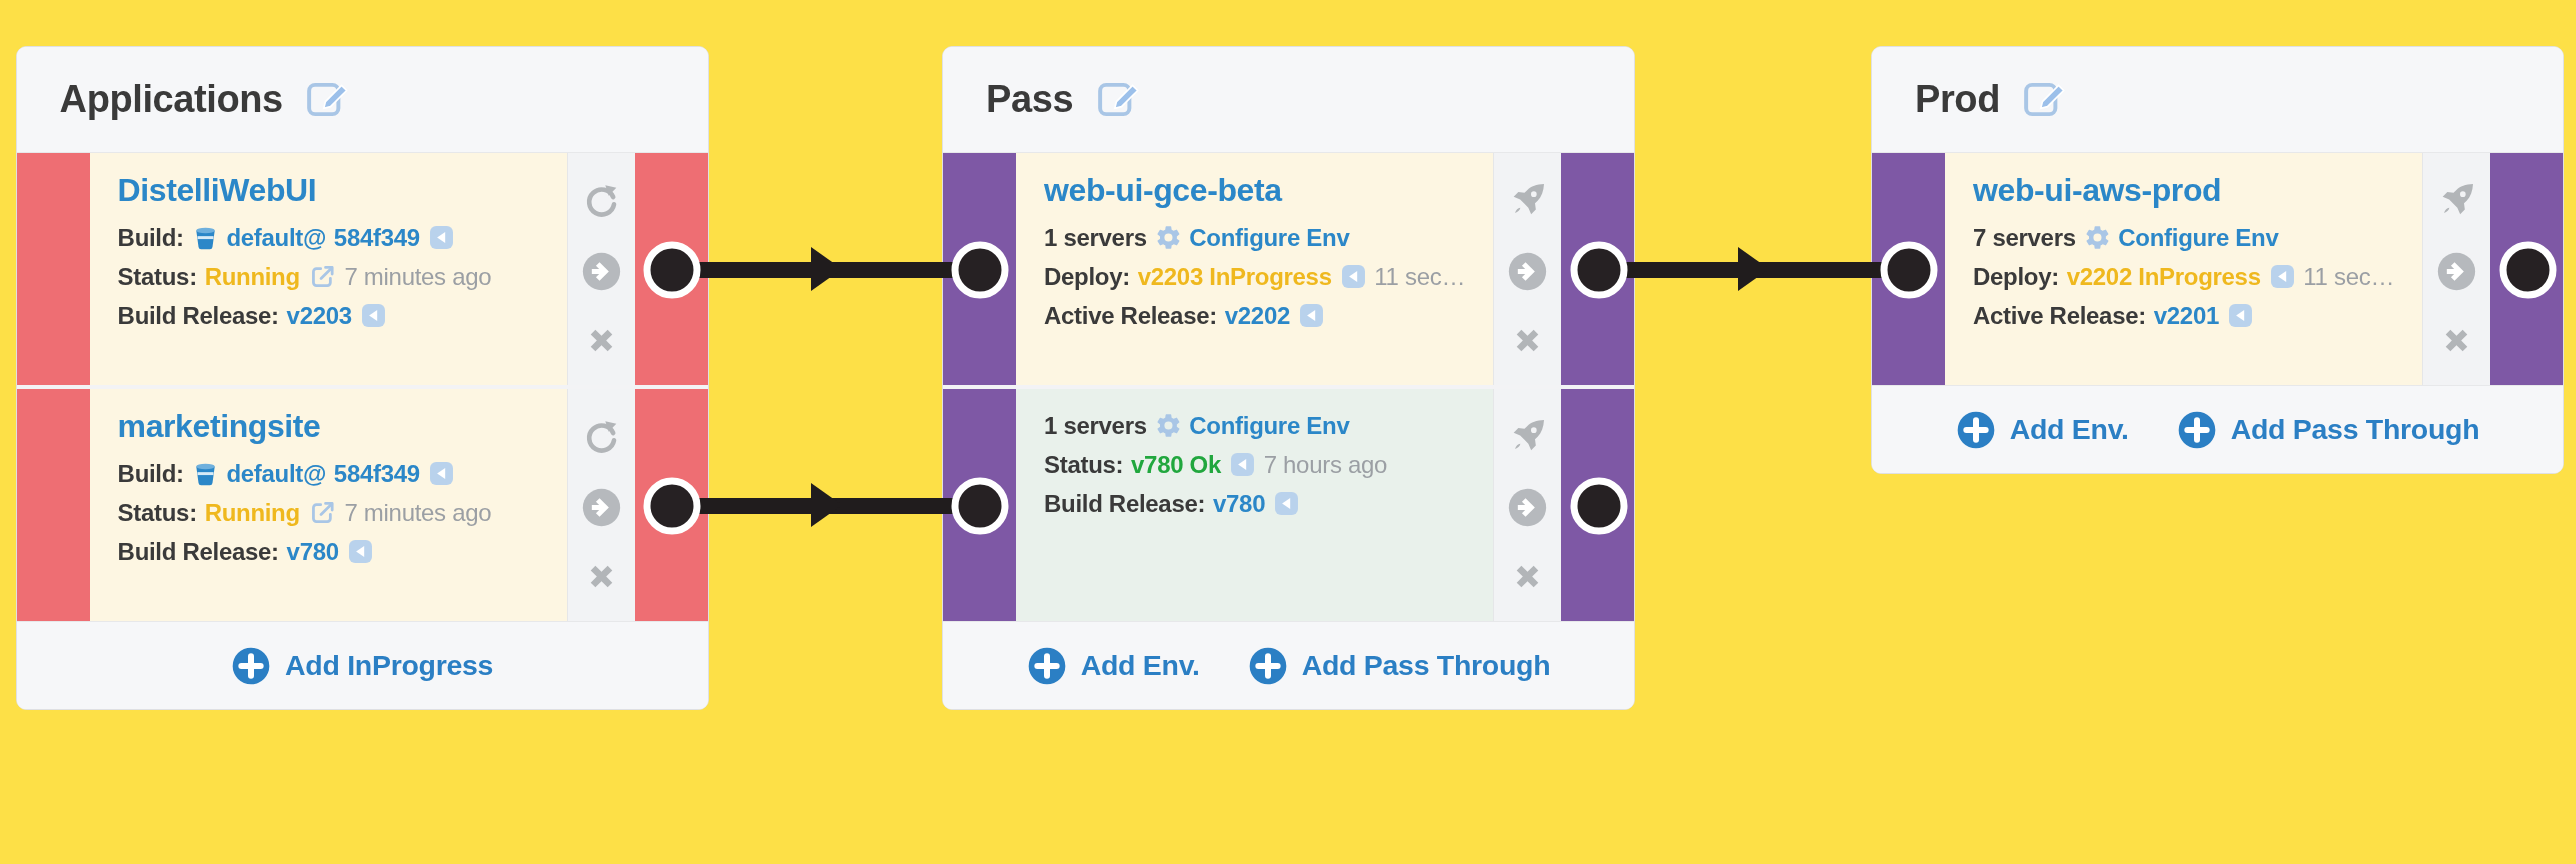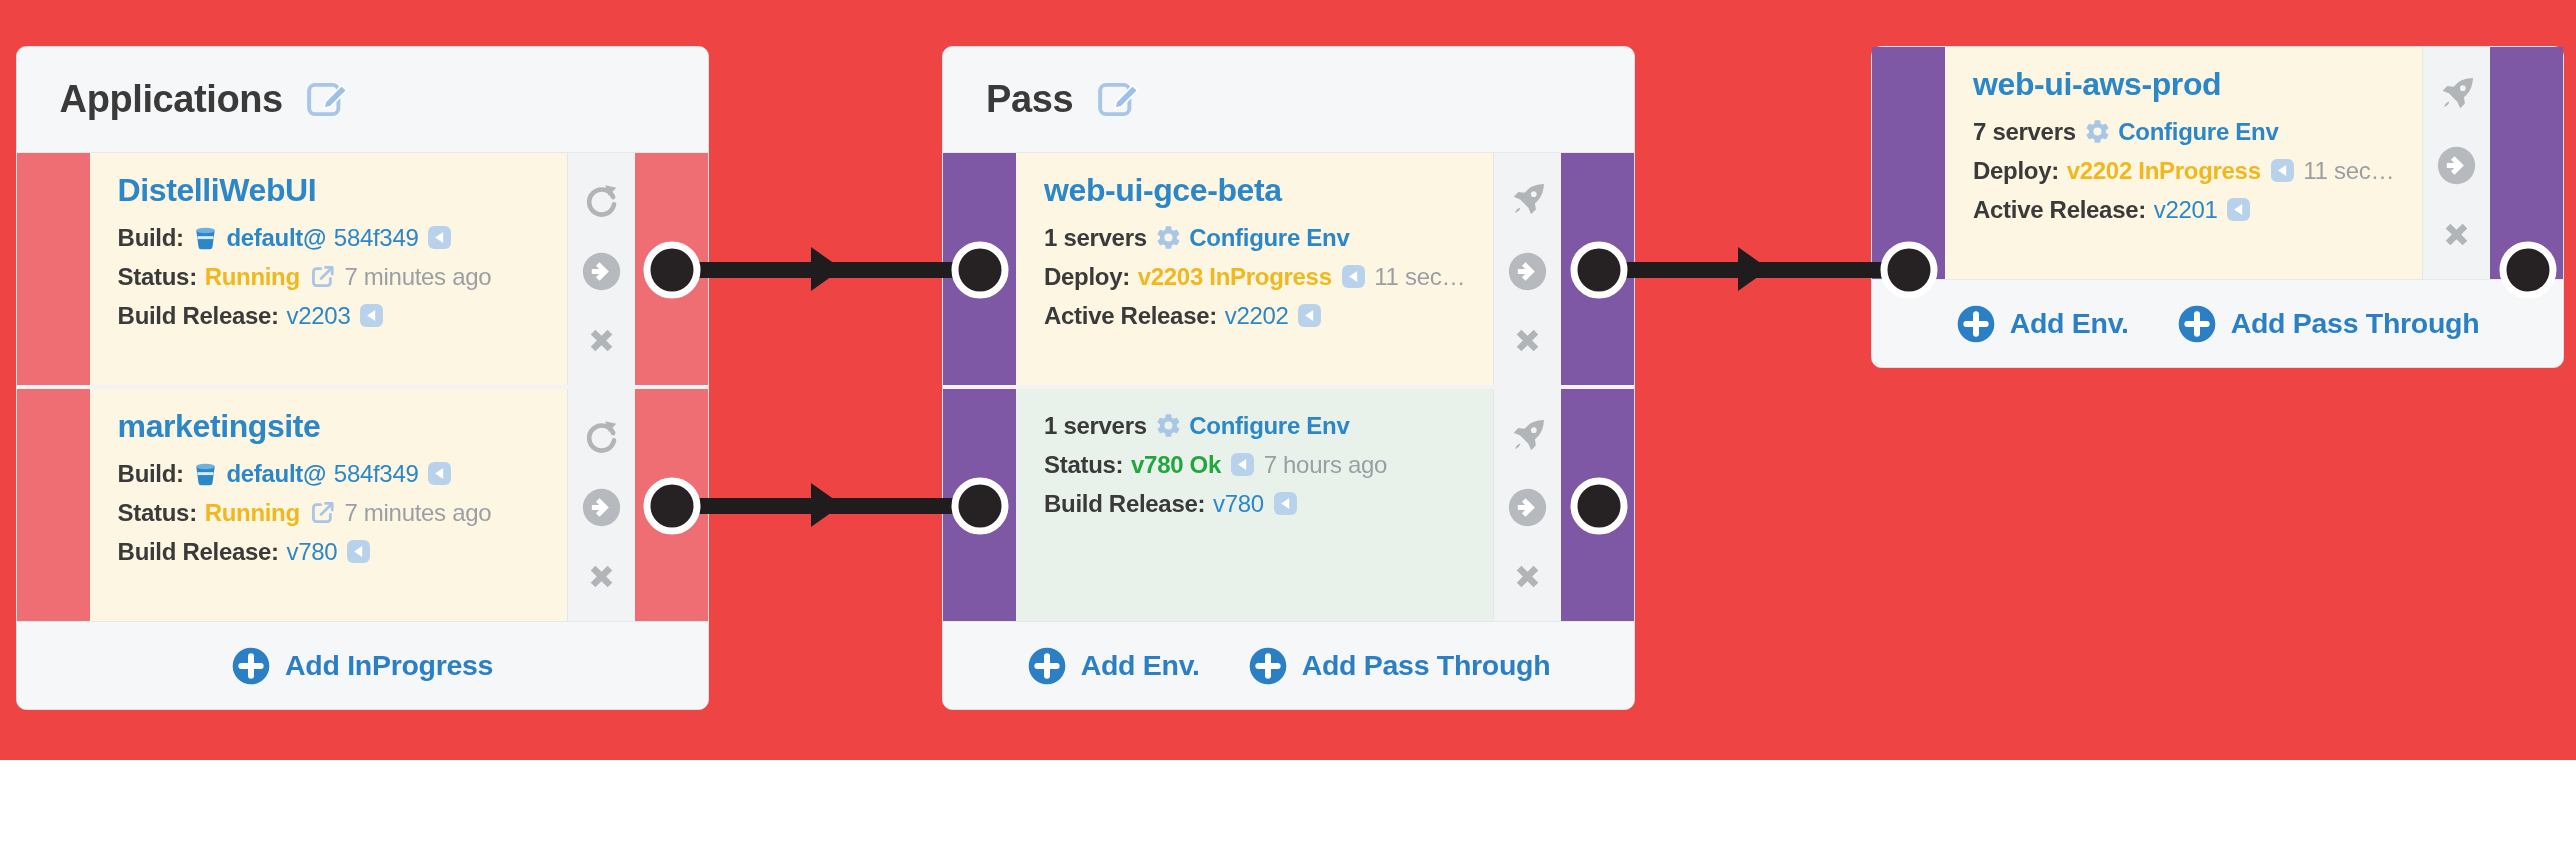--- a/index.html
+++ b/index.html
@@ -1,37 +1,37 @@
 <!DOCTYPE html>
 <html style="font-size:14px"><head>
 <meta charset="utf-8">
 <style>
   html,body{margin:0;padding:0;background:#fff;}
   body{width:2576px;height:864px;font-family:"Liberation Sans",sans-serif;-webkit-font-smoothing:antialiased;}
-  #stage{position:relative;width:2576px;height:760px;background:#ef4444;overflow:hidden;}
+  #stage{position:relative;width:2576px;height:864px;background:#fde047;overflow:hidden;}
 
   .panel{position:absolute;background:#fff;border:1.7px solid #dfe0e3;border-radius:10.4px;}
   .panel-header{height:105px;background:#f6f7f9;border-bottom:1.7px solid #e7e8ea;border-radius:8.6px 8.6px 0 0;
     display:flex;align-items:center;padding-left:43px;gap:22.5px;}
   .panel-title{font-size:38px;font-weight:700;color:#3a3a3a;letter-spacing:-0.4px;}
   .edit-btn{background:none;border:none;padding:0;cursor:pointer;display:flex;}
 
   .row{position:relative;display:flex;height:232px;}
   .row + .row{border-top:4.3px solid #f3f3f5;}
   .strip{flex:0 0 73px;}
   .card{flex:1;min-width:0;padding:17.3px 0 0 28px;overflow:hidden;}
   .tone-yellow{background:#fdf6e2;}
   .tone-green{background:#e9f1eb;}
   .card-title{font-size:32px;font-weight:700;color:#2b87c8;line-height:36px;display:inline-block;
     margin:1.7px 0 10.4px;text-decoration:none;letter-spacing:-0.4px;white-space:nowrap;}
   .line{display:flex;align-items:center;gap:7.8px;height:39px;font-size:24px;font-weight:700;
     color:#3a3a3a;letter-spacing:-0.3px;white-space:nowrap;}
   .lbl{color:#3a3a3a;}
   .lnk{color:#2b87c8;font-weight:700;text-decoration:none;}
-  .lnkb{color:#2b87c8;font-weight:400;text-decoration:none;}
+  .lnkb{color:#2b87c8;font-weight:700;text-decoration:none;}
   .val{font-weight:700;}
   .val-amber{color:#efb81e;}
   .val-green{color:#21a73e;}
   .muted{color:#9b9fa4;font-weight:400;letter-spacing:-0.3px;}
 
   .actions{flex:0 0 67px;background:#f2f3f5;border-left:1.7px solid #e5e6e8;display:flex;flex-direction:column;
     align-items:center;justify-content:space-around;padding:12px 0;}
   .action-btn{background:none;border:none;padding:0;cursor:pointer;display:flex;}
 
   .footer{height:87px;background:#f6f7f9;border-top:1.7px solid #e7e8ea;border-radius:0 0 8.6px 8.6px;
@@ -382,20 +382,31 @@
             <svg viewBox="0 0 24 24">
               <circle cx="12" cy="12" r="11" fill="#2b7fc4"></circle>
               <path d="M12 6.2v11.6M6.2 12h11.6" stroke="#fff" stroke-width="3.6" stroke-linecap="round"></path>
             </svg>
           </span>
           <span>Add Pass Through</span>
         </button>
       </div>
     </div>
     <div class="panel" style="left: 1871px; top: 46px; width: 691px;">
+      <div class="panel-header">
+        <span class="panel-title">Prod</span>
+        <button class="edit-btn">
+          <span class="ic" style="height: 45px; width: 45px;">
+            <svg viewBox="0 0 24 24">
+              <rect x="2.2" y="4.2" width="15.6" height="15.6" rx="3.2" fill="none" stroke="#a9c6e6" stroke-width="2.1"></rect>
+              <path d="M10.9 13.1l8.6-8.6 2.7 2.7-8.6 8.6-3.6.9z" fill="#9cc0ea" stroke="#fff" stroke-width="0.9"></path>
+            </svg>
+          </span>
+        </button>
+      </div>
       <div class="row">
         <div class="strip" style="background: rgb(126, 88, 165);"></div>
         <div class="card tone-yellow"><a class="card-title">web-ui-aws-prod</a><div class="line">
             <span class="lbl">7 servers</span>
             <span class="ic" style="height: 27px; width: 27px;">
               <svg viewBox="0 0 24 24" fill="#a9c6e6">
                 <path d="M19.4 13c.04-.32.06-.65.06-1s-.02-.68-.06-1l2.11-1.65a.5.5 0 0 0 .12-.64l-2-3.46a.5.5 0 0 0-.61-.22l-2.49 1a7.3 7.3 0 0 0-1.73-1l-.38-2.65A.5.5 0 0 0 13.96 2h-4a.5.5 0 0 0-.5.42l-.38 2.66c-.62.25-1.2.59-1.73 1l-2.49-1a.5.5 0 0 0-.6.22l-2 3.46a.5.5 0 0 0 .12.64L4.5 11c-.04.32-.06.65-.06 1s.02.68.06 1l-2.12 1.65a.5.5 0 0 0-.12.64l2 3.46c.13.22.39.3.61.22l2.49-1c.54.41 1.11.75 1.73 1l.38 2.66c.04.24.25.42.5.42h4c.25 0 .46-.18.5-.42l.38-2.65a7.3 7.3 0 0 0 1.73-1l2.49 1c.22.08.48 0 .6-.22l2-3.46a.5.5 0 0 0-.12-.64zm-7.44 2.6a3.6 3.6 0 1 1 0-7.2 3.6 3.6 0 0 1 0 7.2z"></path>
               </svg>
             </span>
             <a class="lnk">Configure Env</a>

